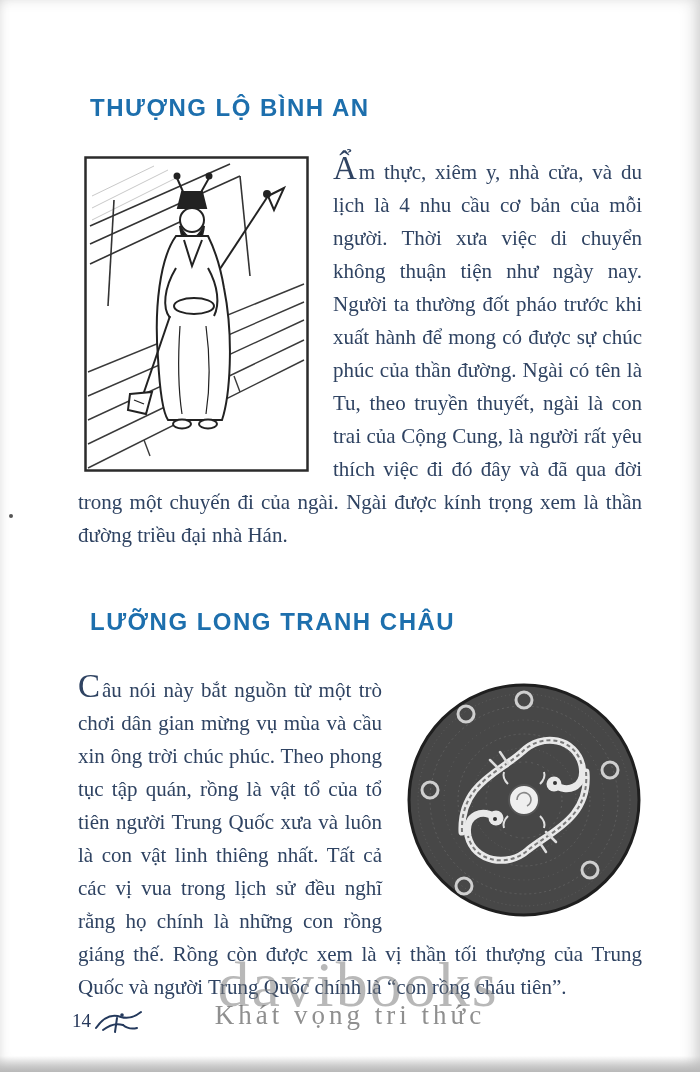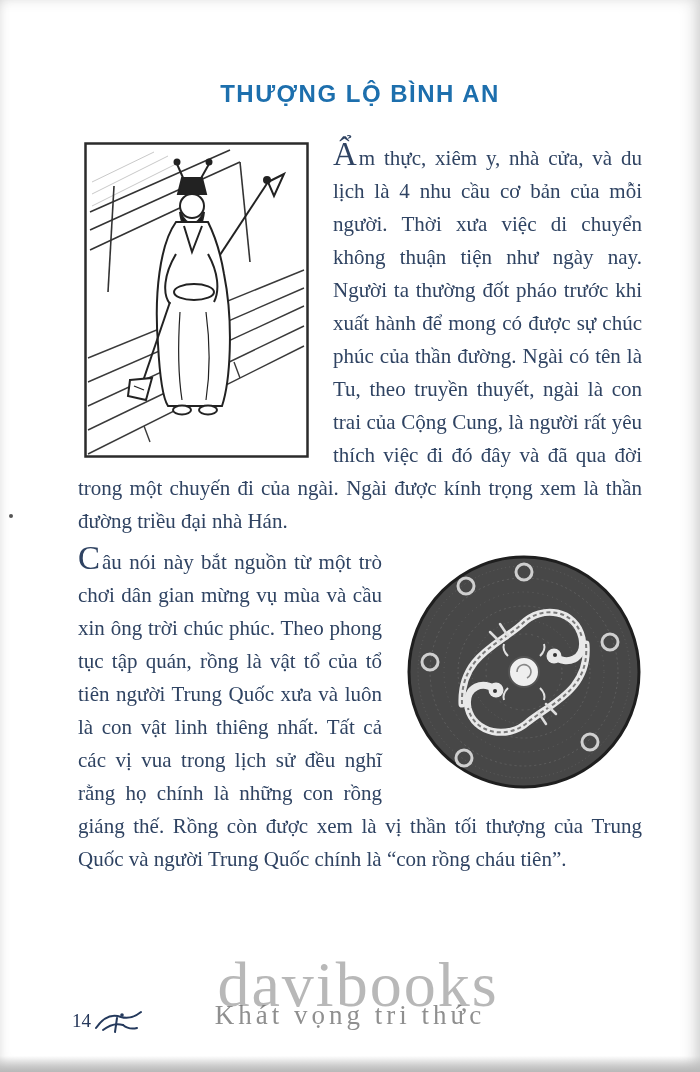--- a/index.html
+++ b/index.html
@@ -4,22 +4,22 @@
 <style>
   html,body{margin:0;padding:0;background:#e8e8e8;}
   .page{
     position:relative;width:700px;height:1072px;background:#ffffff;
     font-family:"Liberation Serif", serif;color:#2f4362;overflow:hidden;
     box-shadow:inset -8px 0 14px rgba(0,0,0,.10), inset 0 -6px 12px rgba(0,0,0,.12);
   }
   .content{padding:80px 56px 0 76px;}
   .sec-title{
     font-family:"Liberation Sans", sans-serif;font-weight:bold;
-    color:#1d6fad;text-align:center;font-size:24px;letter-spacing:1.5px;
-    margin:0;
+    color:#1d6fad;font-size:24px;letter-spacing:1.5px;
+    margin:14px;
   }
   .t1{margin-bottom:30px;}
   .t2{margin-top:54px;margin-bottom:34px;}
   .sec::after{content:"";display:block;clear:both;}
   p.body{font-size:21px;line-height:33px;text-align:justify;margin:2px;}
   .dropcap{font-size:33px;line-height:33px;padding-right:2px;}
   .illus-box{
     float:left;width:225px;height:316px;margin:4px 24px 6px 8px;
   }
   .illus-box svg{display:block;width:100%;height:100%;}
@@ -116,20 +116,21 @@
           <g stroke="#222222" stroke-width="2" fill="#ffffff">
             <line x1="86" y1="160" x2="58" y2="242"></line>
             <path d="M46 238 L68 236 L62 258 L44 254 Z"></path>
             <line x1="50" y1="244" x2="60" y2="248" stroke-width="1.2"></line>
           </g>
         </svg>
       </div>
       <p class="body"><span class="dropcap">Ẩ</span><span>m thực, xiêm y, nhà cửa, và du lịch là 4 nhu cầu cơ bản của mỗi người. Thời xưa việc di chuyển không thuận tiện như ngày nay. Người ta thường đốt pháo trước khi xuất hành để mong có được sự chúc phúc của thần đường. Ngài có tên là Tu, theo truyền thuyết, ngài là con trai của Cộng Cung, là người rất yêu thích việc đi đó đây và đã qua đời trong một chuyến đi của ngài. Ngài được kính trọng xem là thần đường triều đại nhà Hán.</span></p>
     </section>
 
+    <h1 class="sec-title t2">LƯỠNG LONG TRANH CHÂU</h1>
 
     <section class="sec sec2">
       <div class="medallion">
         <svg viewBox="0 0 240 240" xmlns="http://www.w3.org/2000/svg">
           <circle cx="120" cy="120" r="115" fill="#474747" stroke="#1f1f1f" stroke-width="3"></circle>
 
           <g fill="none" stroke="#5f5f5f">
             <circle cx="120" cy="120" r="106" stroke-dasharray="1 3"></circle>
             <circle cx="120" cy="120" r="94" stroke-dasharray="2 3"></circle>
             <circle cx="120" cy="120" r="80" stroke-dasharray="1 4"></circle>

